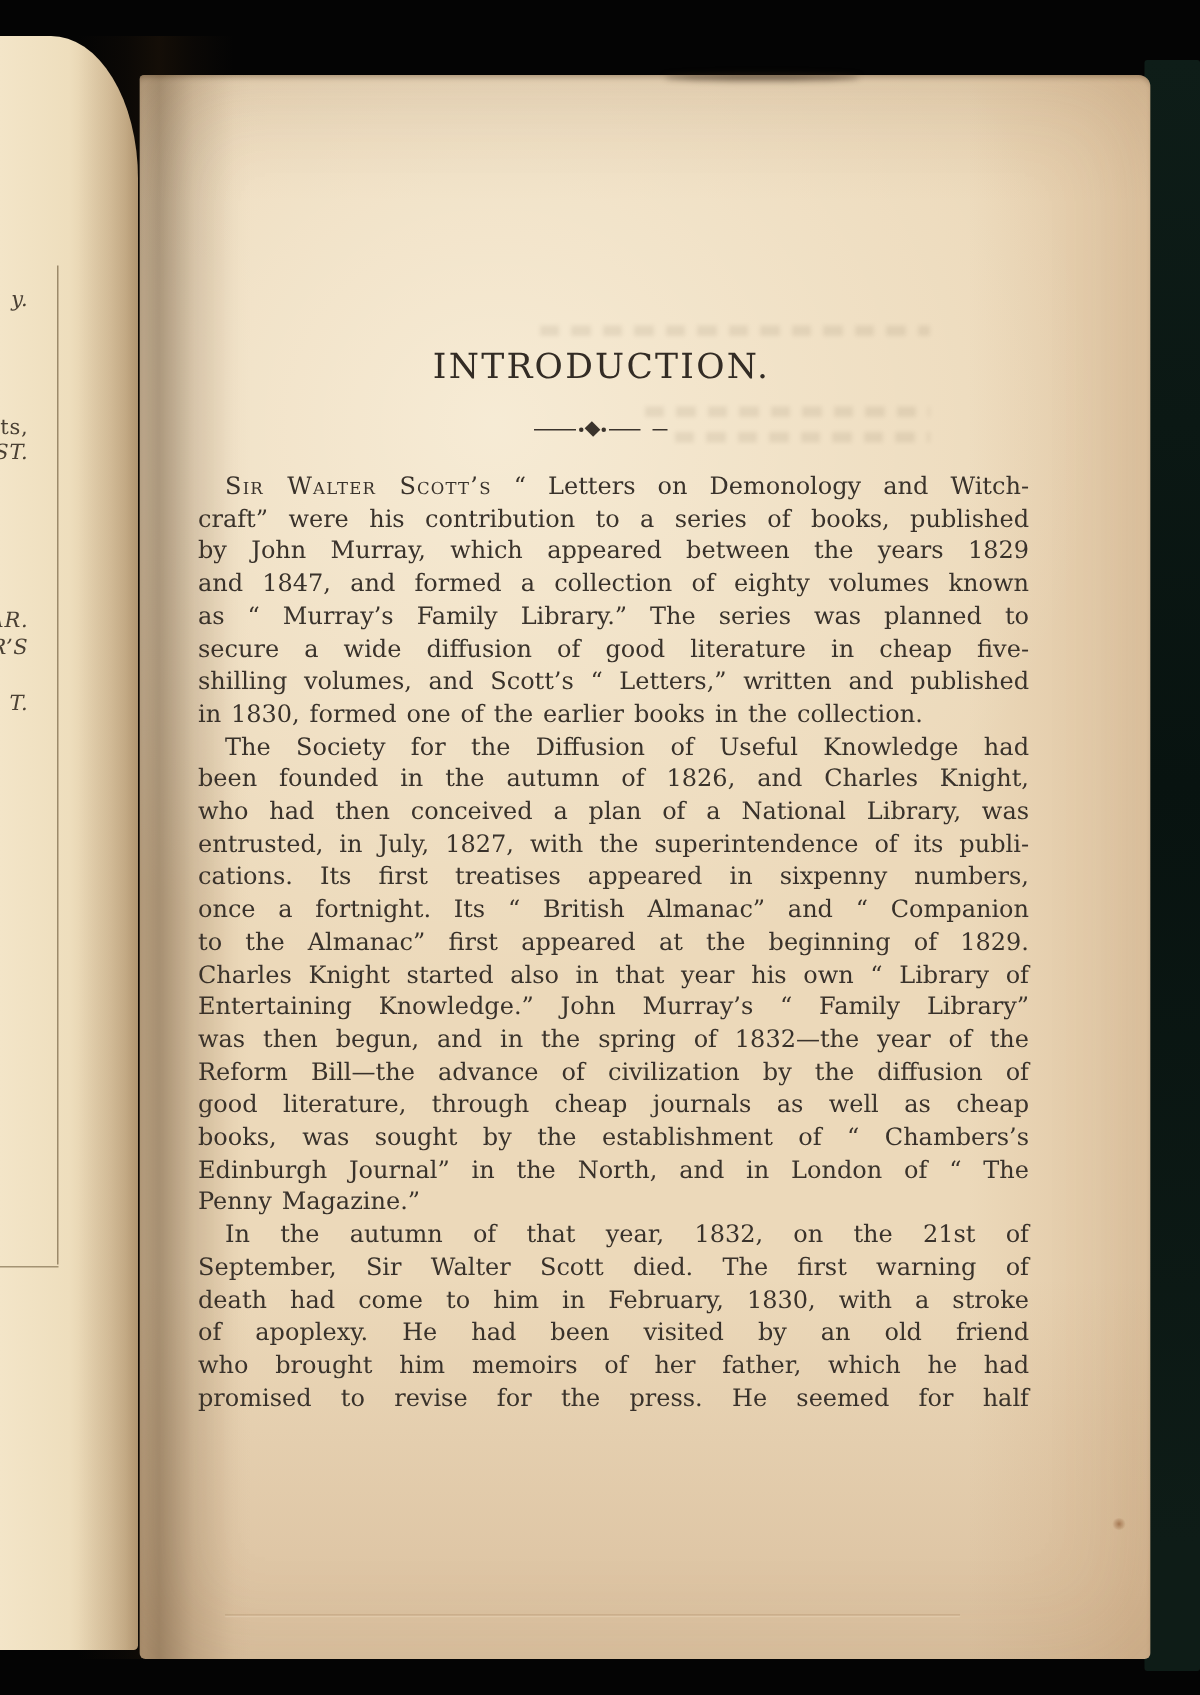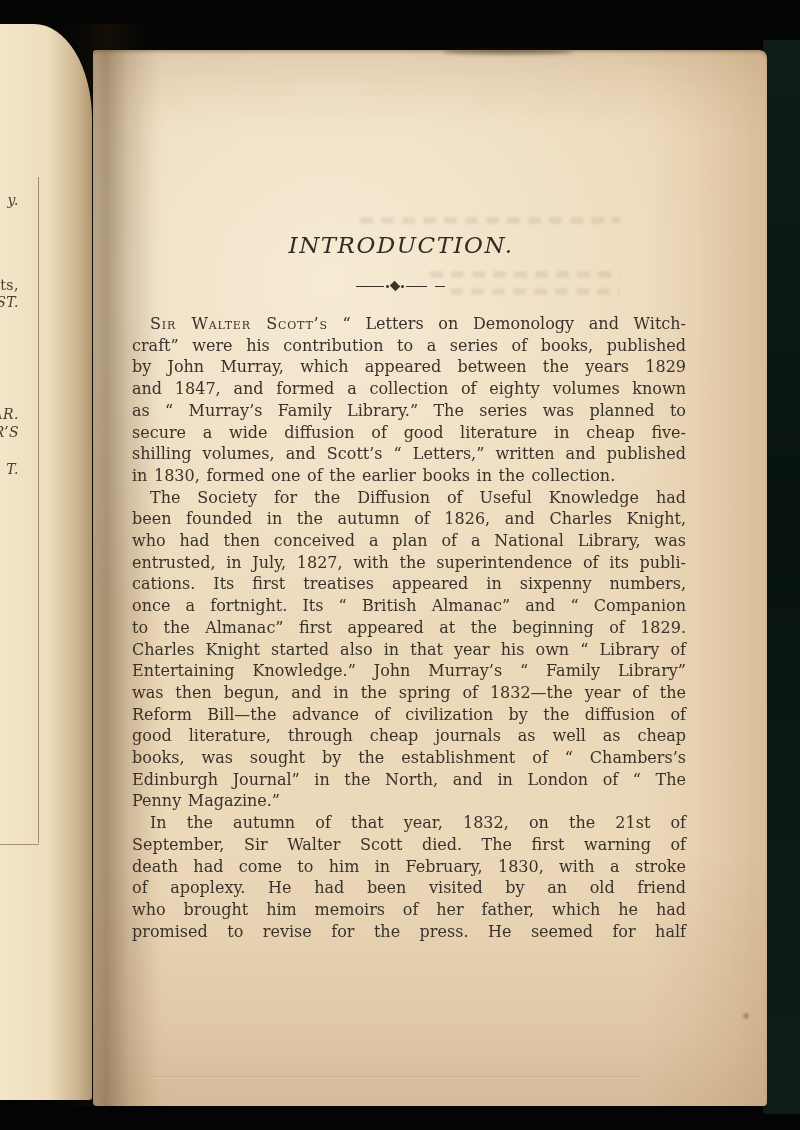--- a/index.html
+++ b/index.html
@@ -46,21 +46,20 @@
   .main-page::before { 
     content:""; position:absolute; top:-1px; left:52%; width:130px; height:5px;
     background:rgba(45,30,15,.5); filter:blur(2px); border-radius:50%;
   }
 
   .title {
     position:absolute; top:182px; left:0; width:100%; margin:0;
     text-align:center; transform:translateX(-29px);
     font-size:23px; font-weight:normal; letter-spacing:1.5px;
     color:var(--ink-title,#332c25);
-    font-style:italic;
   }
 
   .divider {
     position:absolute; top:232px; left:0; width:100%;
     display:flex; align-items:center; justify-content:center;
     transform:translateX(-30px);
   }
   .divider .rule { height:1px; background:#3a332c; }
   .divider .rule.l { width:28px; }
   .divider .rule.r { width:21px; }

